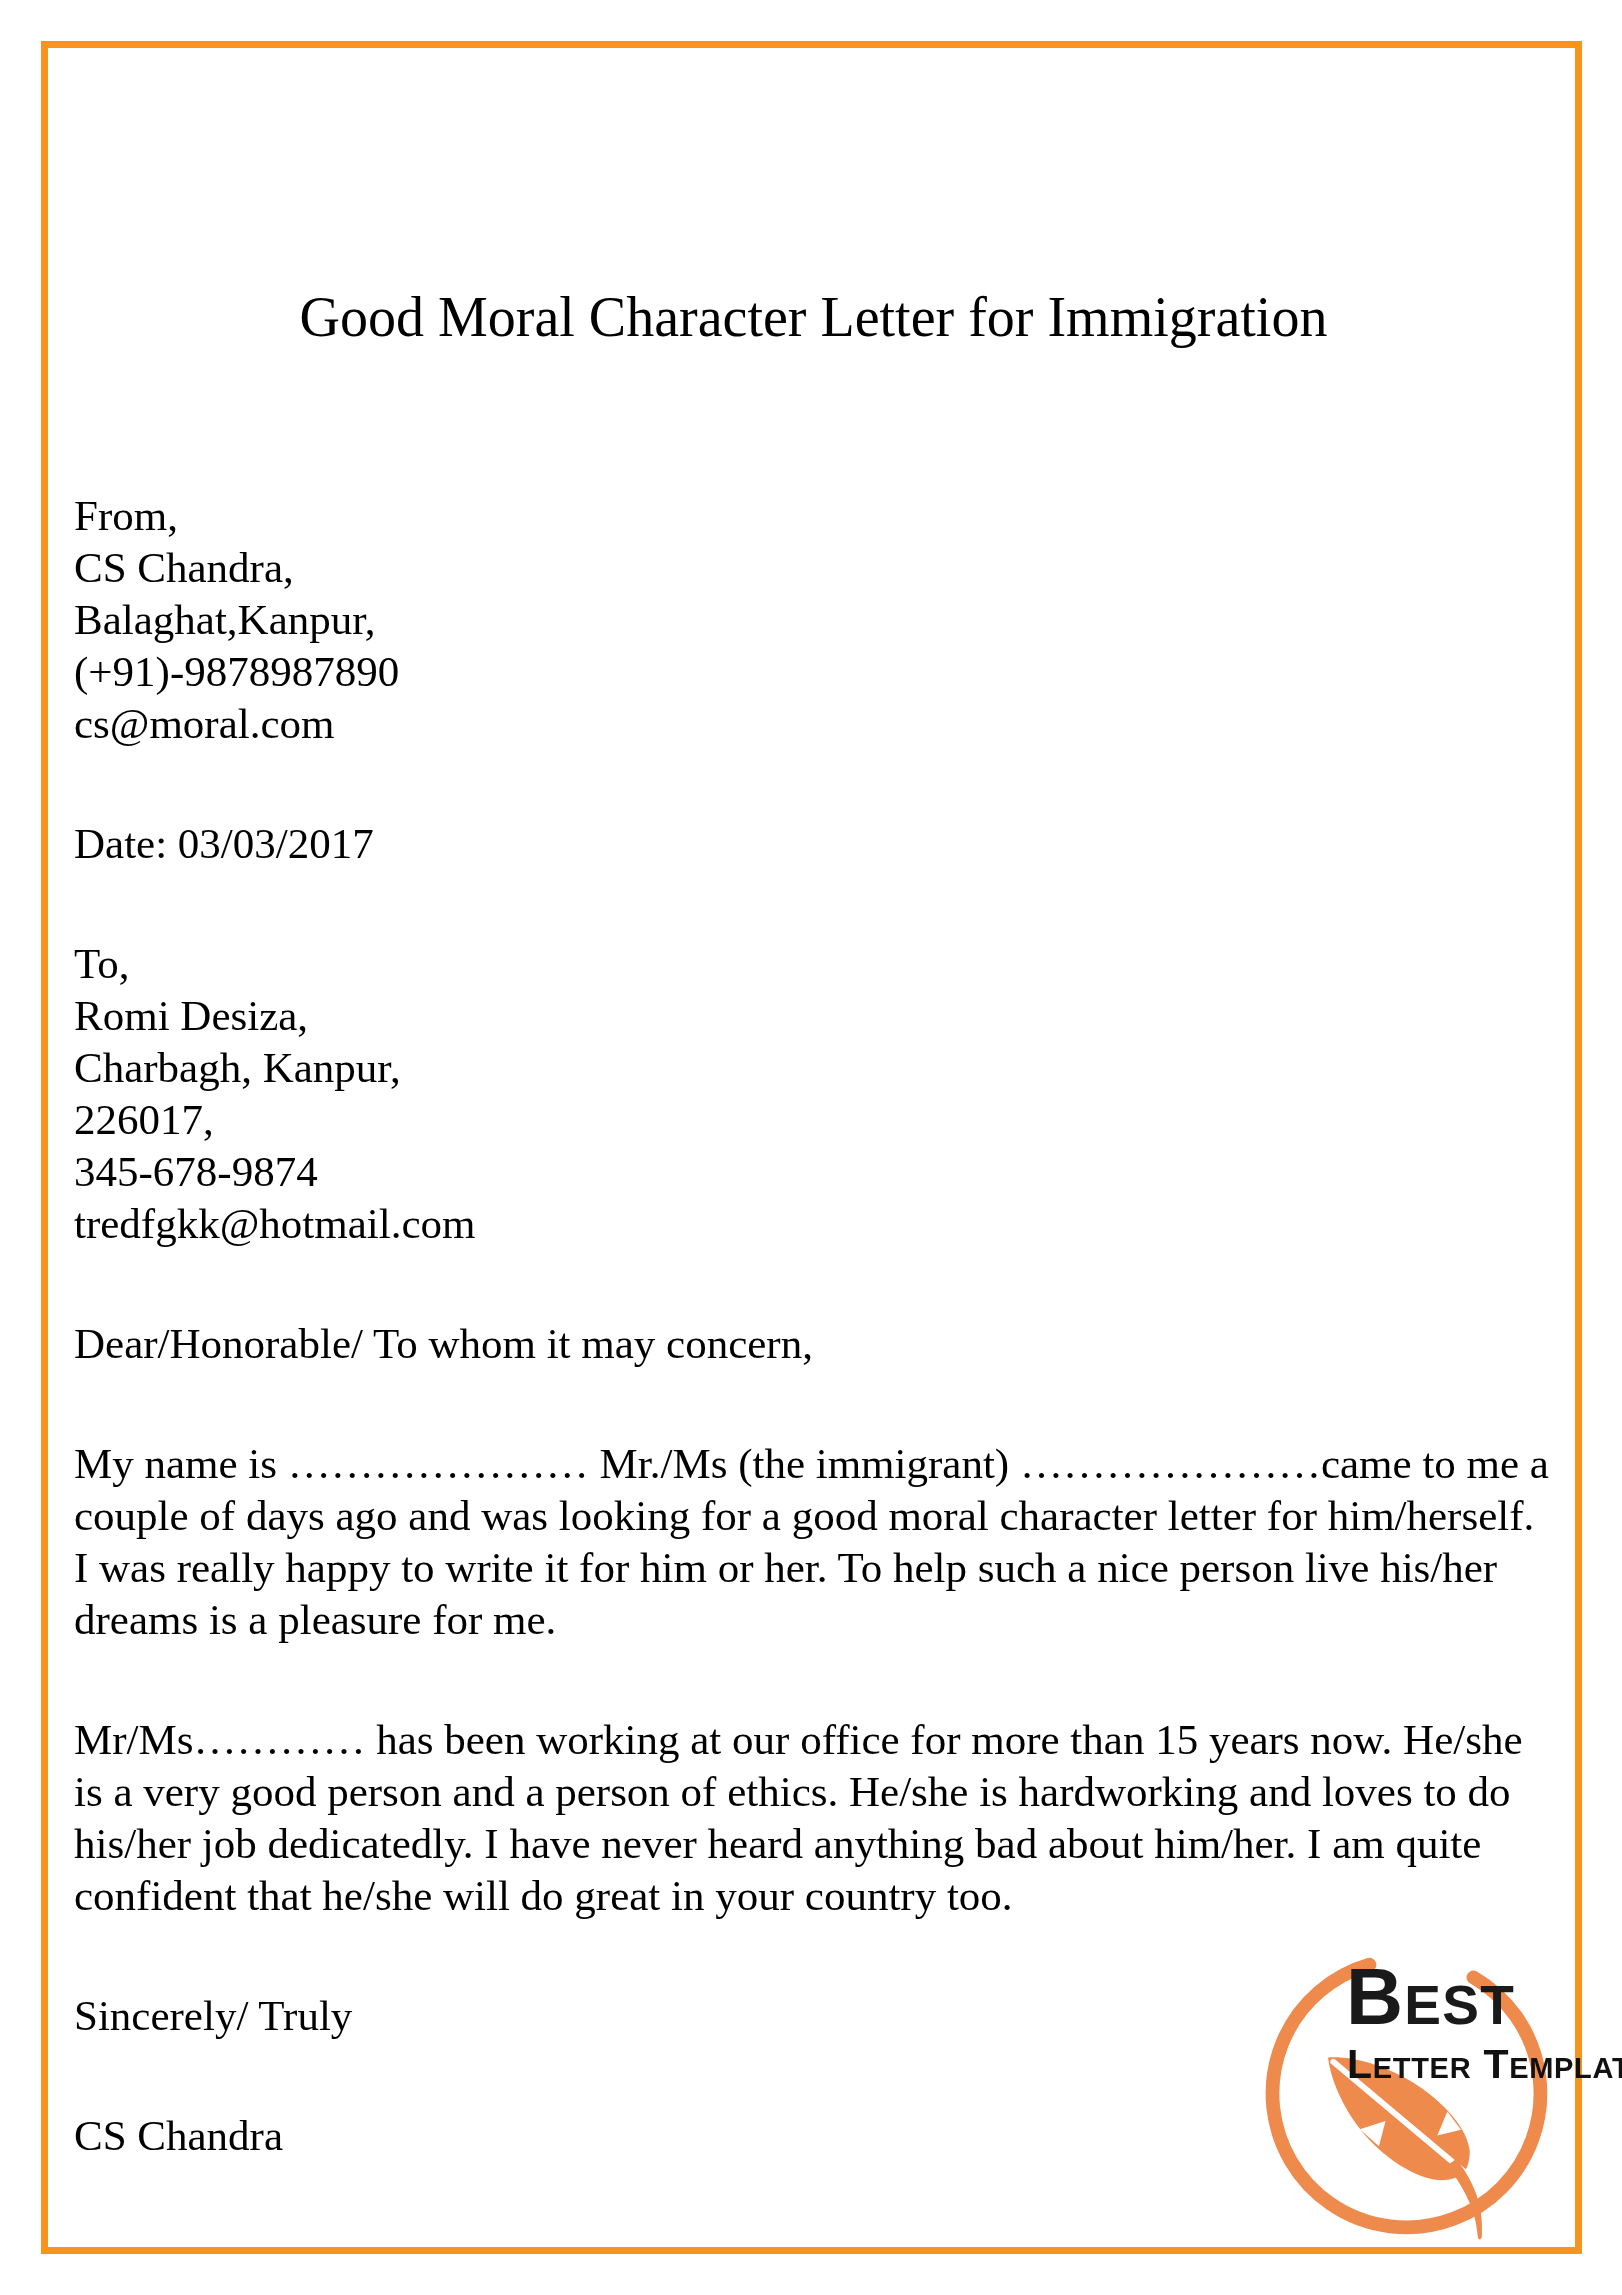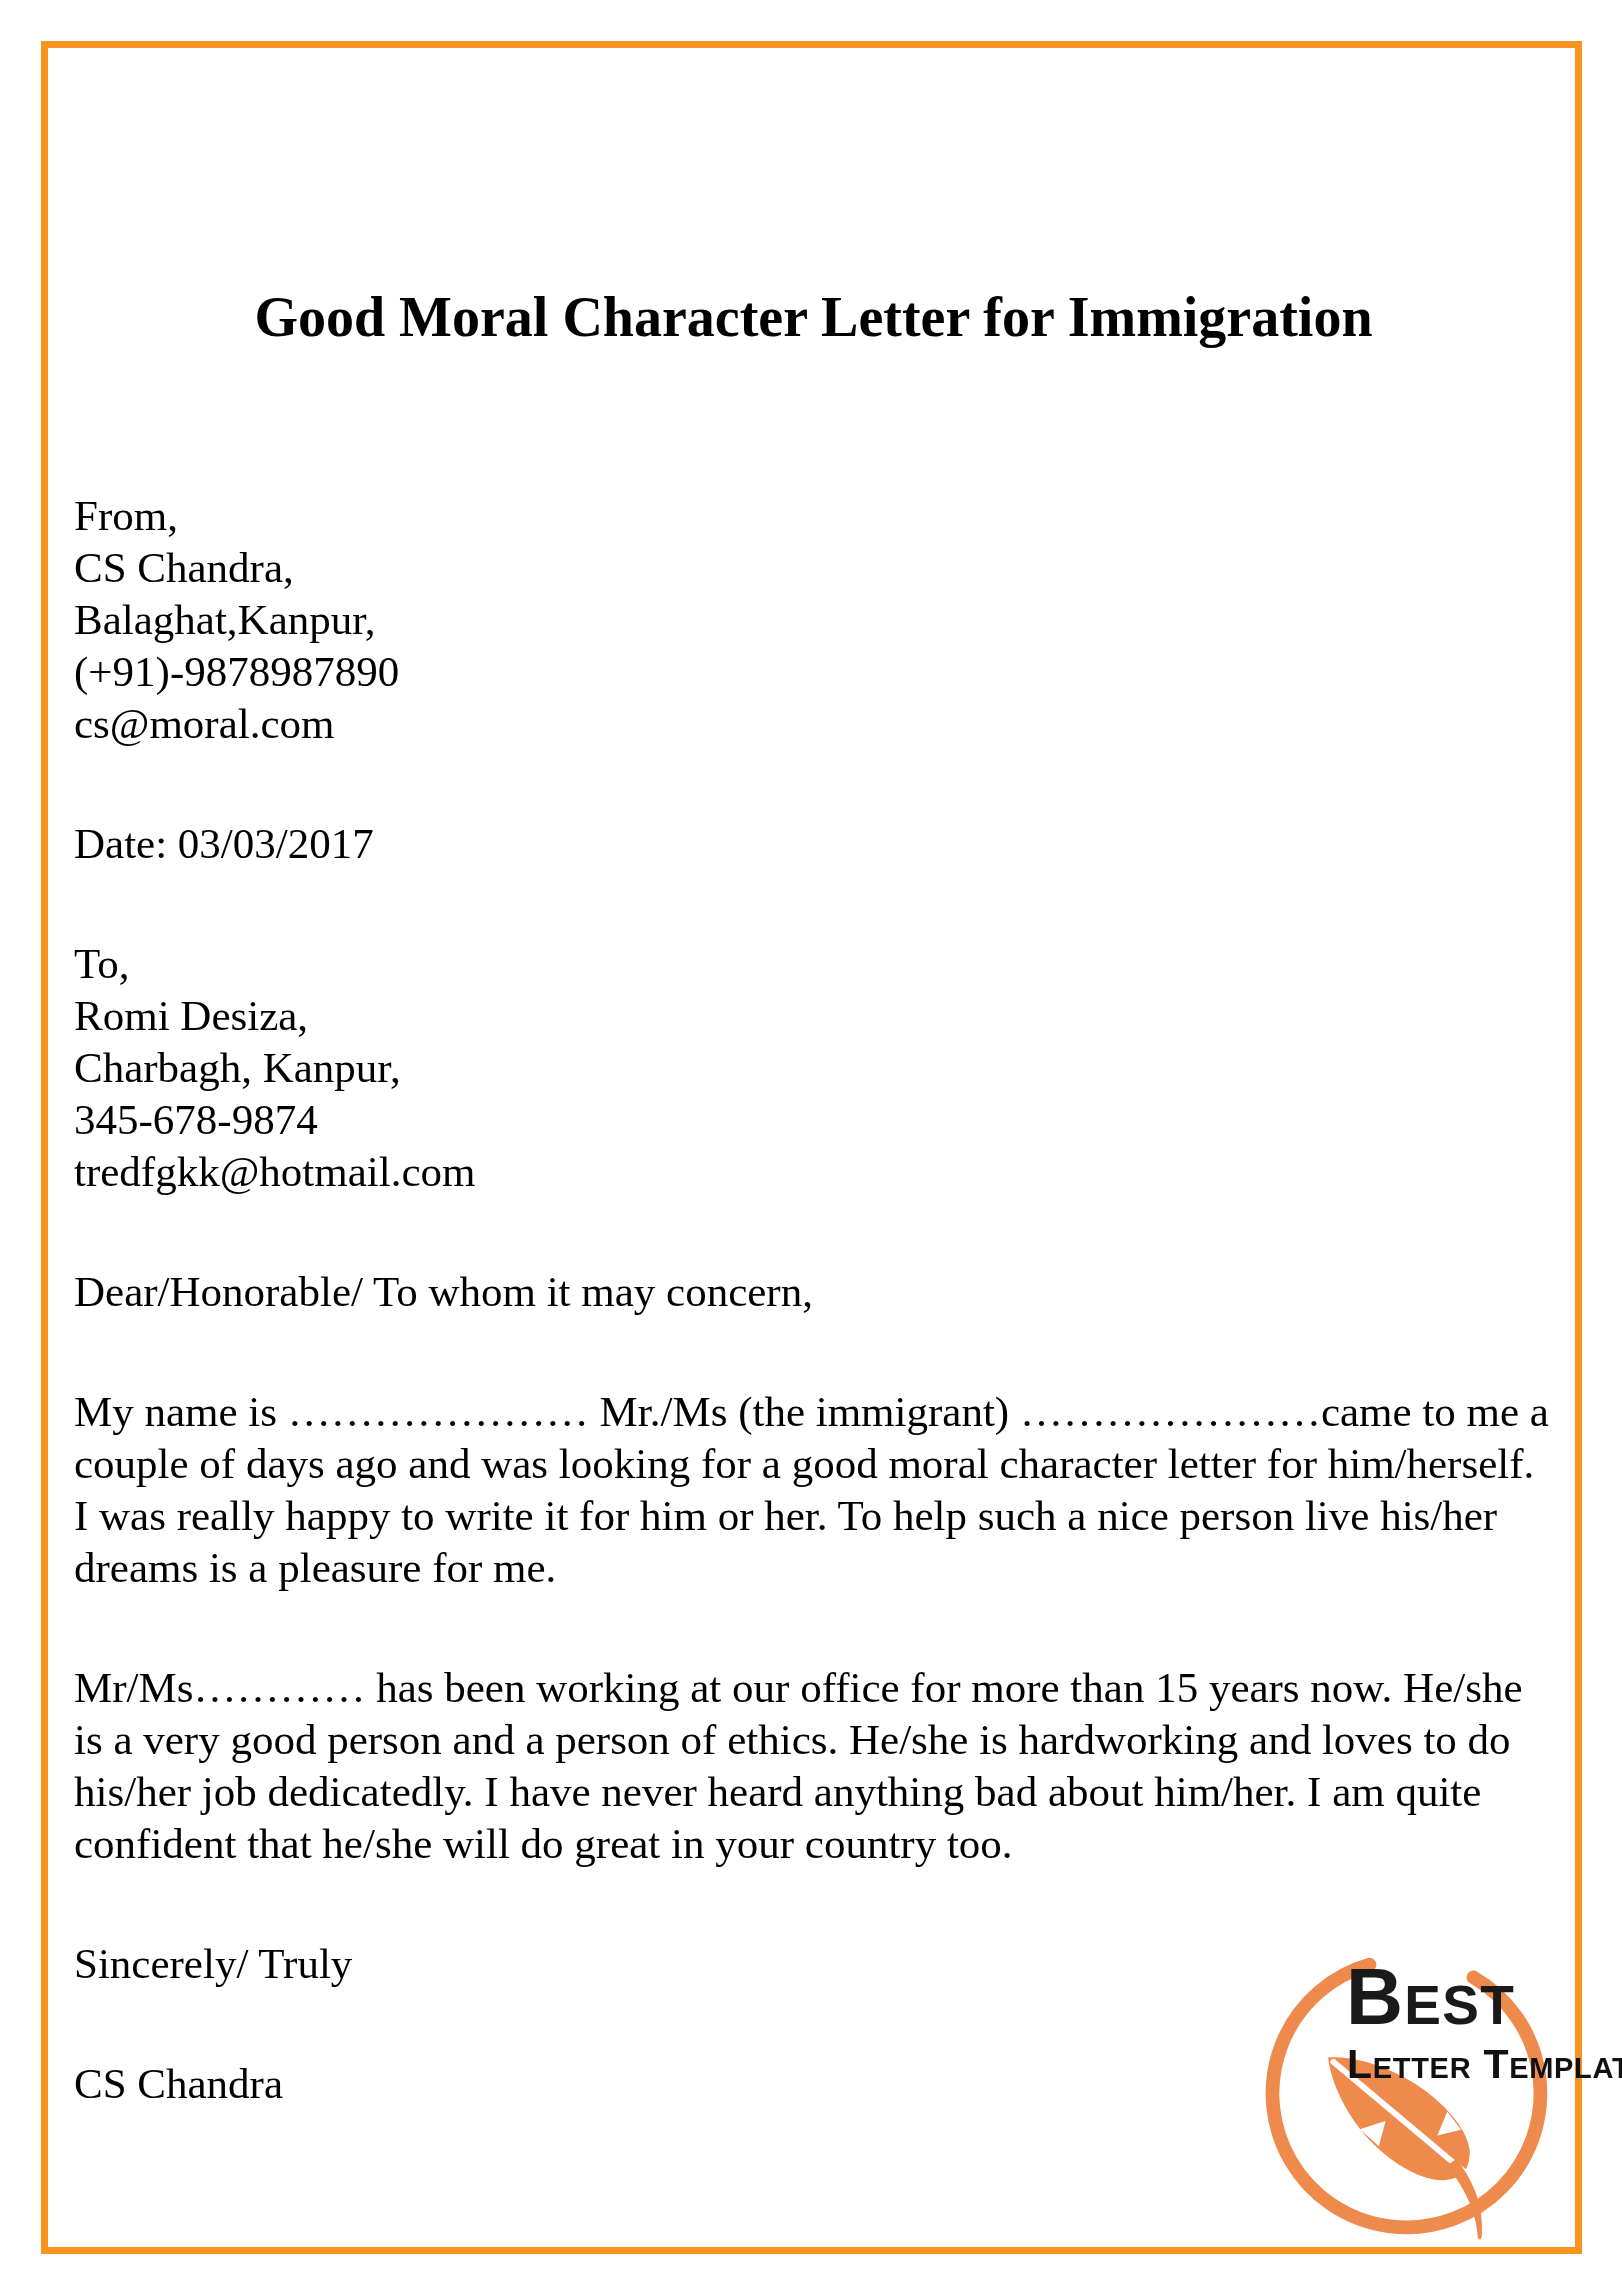--- a/index.html
+++ b/index.html
@@ -18,21 +18,21 @@
     pointer-events: none;
   }
   .content {
     position: absolute;
     left: 74px; top: 0; width: 1479px;
   }
   .doc-title {
     margin-top: 287px;
     font-size: 56px;
     line-height: 1.1;
-    font-weight: bold;
+    font-weight: normal;
     text-align: center;
     letter-spacing: 0px;
   }
   .block { margin-top: 68px; }
   .block.first { margin-top: 141px; }
   .line, .para {
     font-size: 43px;
     line-height: 52px;
   }
   .para { width: 1479px; }
@@ -84,20 +84,21 @@
   </div>
 
   <div class="block">
     <div class="line">Date: 03/03/2017</div>
   </div>
 
   <div class="block">
     <div class="line">To,</div>
     <div class="line">Romi Desiza,</div>
     <div class="line">Charbagh, Kanpur,</div>
+    <div class="line">226017,</div>
     <div class="line">345-678-9874</div>
     <div class="line">tredfgkk@hotmail.com</div>
   </div>
 
   <div class="block">
     <div class="line">Dear/Honorable/ To whom it may concern,</div>
   </div>
 
   <div class="block para">My name is ………………… Mr./Ms (the immigrant) …………………came to me a couple of days ago and was looking for a good moral character letter for him/herself. I was really happy to write it for him or her. To help such a nice person live his/her dreams is a pleasure for me.</div>
 

